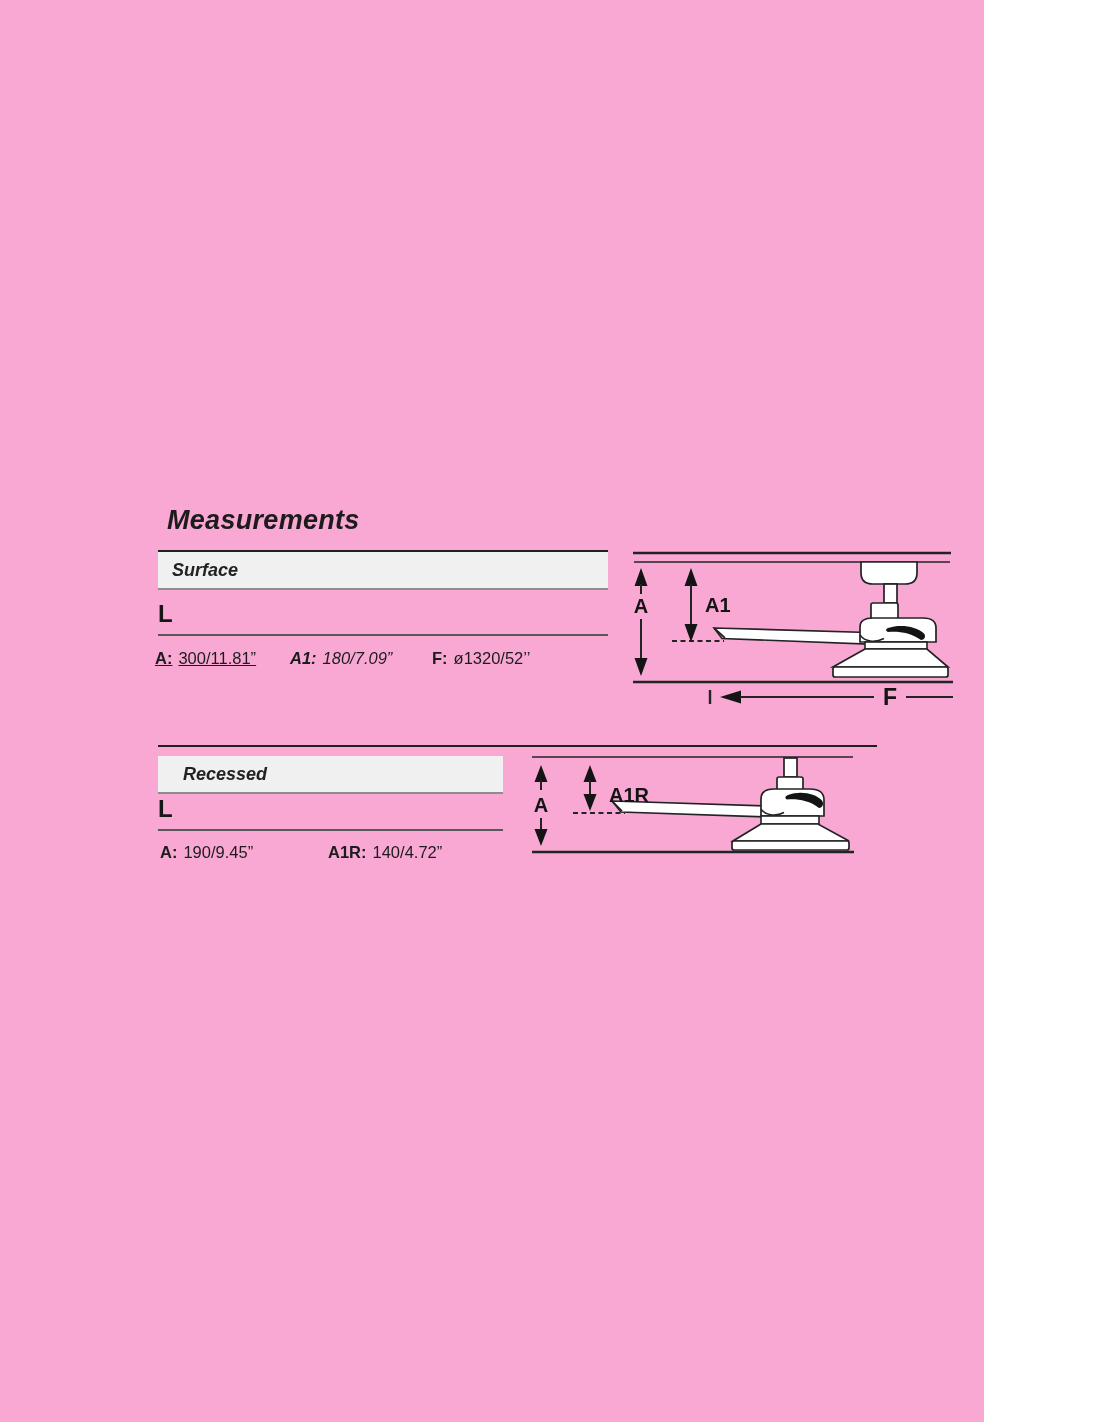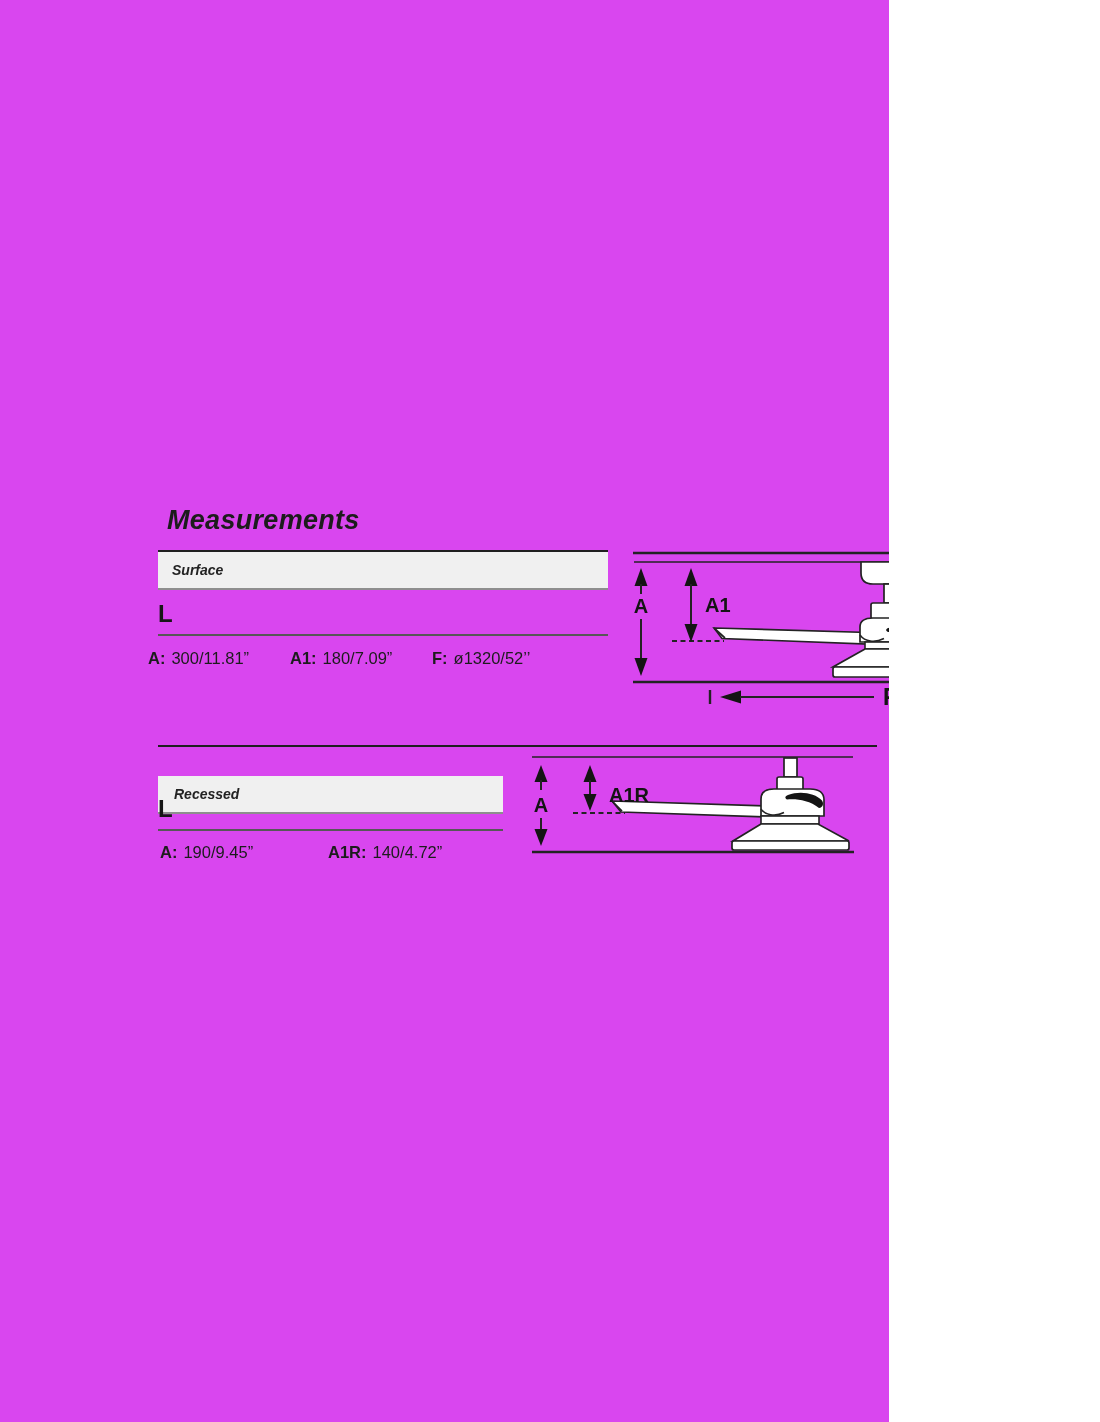--- a/index.html
+++ b/index.html
@@ -1,37 +1,37 @@
 <!DOCTYPE html>
 <html><head>
 <meta charset="utf-8">
 <style>
   html,body{margin:0;padding:0;background:#ffffff;}
-  .page{position:relative;width:889px;height:1422px;background:#d946ef;overflow:hidden;
+  .page{position:relative;width:984px;height:1422px;background:#f9a8d4;overflow:hidden;
         font-family:"Liberation Sans","DejaVu Sans",sans-serif;color:#1a1a1a;}
   .title{position:absolute;left:167px;top:505px;font-size:27px;font-weight:bold;font-style:italic;
          letter-spacing:.3px;color:#1c1c1c;}
   .rule{position:absolute;background:#1f1f1f;height:2px;}
   .rule.mid{background:#575757;height:2px;}
   .bar{position:absolute;height:38px;background:#f0f0f0;border-bottom:2px solid #8e8e8e;
        box-sizing:border-box;display:flex;align-items:center;}
-  .bar .bar-label{font-style:italic;font-weight:bold;font-size:14px;color:#222;}
+  .bar .bar-label{font-style:italic;font-weight:bold;font-size:18px;color:#222;}
   .s-bar{left:158px;top:552px;width:450px;padding-left:14px;}
-  .r-bar{left:158px;top:776px;width:345px;padding-left:16px;}
+  .r-bar{left:158px;top:756px;width:345px;padding-left:25px;}
   .s-top{left:158px;top:550px;width:450px;}
   .r-top{left:158px;top:745px;width:719px;}
   .s-mid{left:158px;top:634px;width:450px;}
   .r-mid{left:158px;top:829px;width:345px;}
   .model{position:absolute;font-size:24px;font-weight:bold;line-height:1.1;color:#161616;}
   .s-model{left:158px;top:601px;}
   .r-model{left:158px;top:796px;}
   .spec{position:absolute;font-size:16.5px;white-space:nowrap;color:#1c1c1c;}
   .spec b{font-weight:bold;margin-right:6px;}
-  .s-spec-a{left:148px;top:649px;}
-  .s-spec-a1{left:290px;top:649px;}
+  .s-spec-a{left:155px;top:649px;text-decoration:underline;}
+  .s-spec-a1{left:290px;top:649px;font-style:italic;}
   .s-spec-f{left:432px;top:649px;text-align:right;}
   .r-spec-a{left:160px;top:843px;}
   .r-spec-a1r{left:328px;top:843px;}
   .fig{position:absolute;}
   .fig1{left:628px;top:546px;}
   .fig2{left:525px;top:740px;}
   svg text{font-family:"Liberation Sans","DejaVu Sans",sans-serif;font-weight:bold;fill:#141414;}
   svg .dimtxt{font-size:20px;}
   svg .dimtxt-f{font-size:23px;}
   .artifact{position:absolute;}

